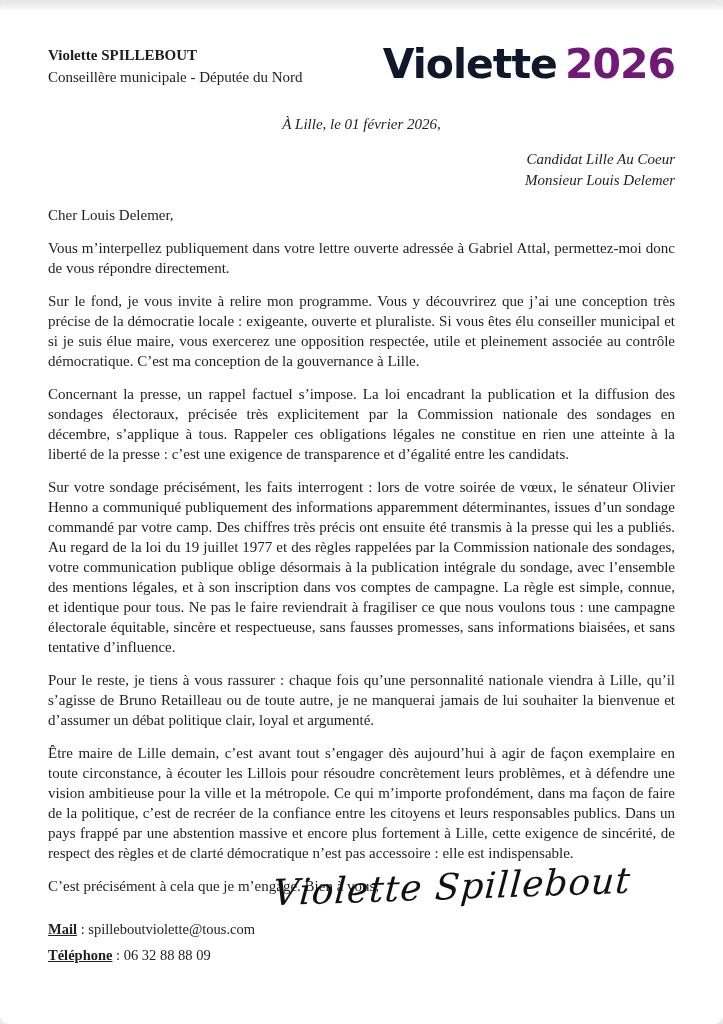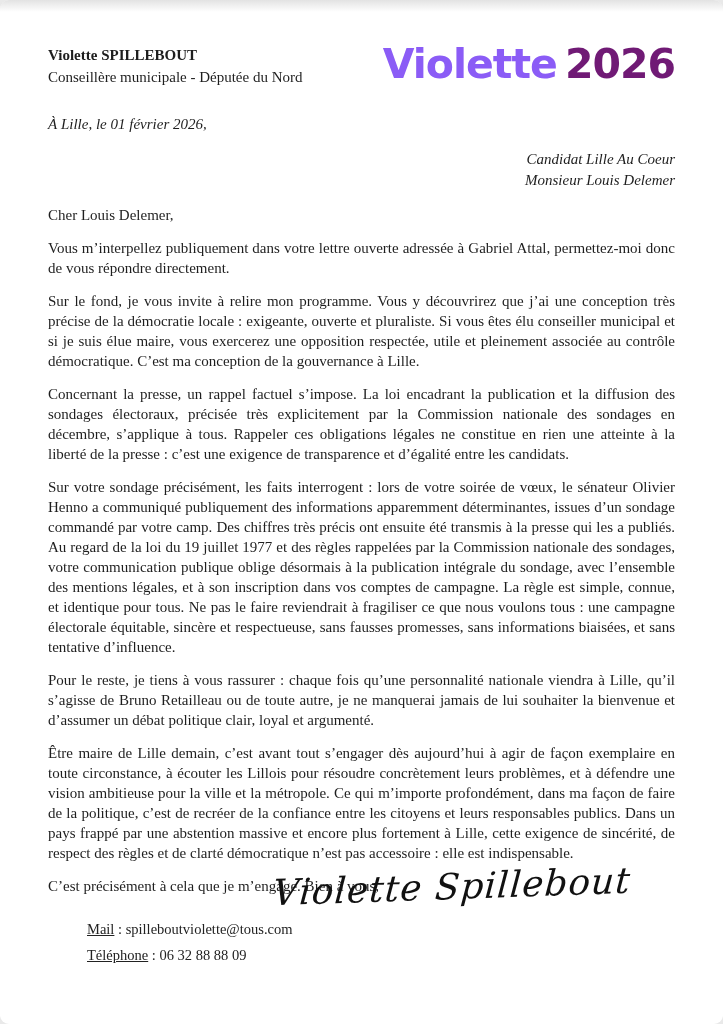--- a/index.html
+++ b/index.html
@@ -34,21 +34,21 @@
     font-size:41px;
     letter-spacing:-1px;
     line-height:1;
     margin-top:0;
     white-space:nowrap;
   }
   .logo .p1 { }
   .logo .p2 { margin-left:8px; }
   .dateline {
     margin:28px 48px 0 48px;
-    text-align:left;
+    text-align:center;
     font-style:italic;
     font-size:15px;
   }
   .recipient {
     margin:16px 48px 0 48px;
     text-align:right;
     font-style:italic;
     font-size:15px;
     line-height:21px;
   }
@@ -72,38 +72,37 @@
     color:#111;
   }
   .contact {
     position:absolute;
     left:48px; top:916px;
     font-size:14.5px;
     line-height:26px;
     color:#222;
   }
   .contact .label {
-    font-weight:normal;
+    font-weight:bold;
     text-decoration:underline;
-    margin-left:39px;
   }
 </style>
 </head>
 <body>
 
 <div class="page">
   <div class="top-shade"></div>
 
   <div class="header">
     <div class="sender">
       <div class="name">Violette SPILLEBOUT</div>
       <div>Conseillère municipale - Députée du Nord</div>
     </div>
     <div class="logo">
-      <span class="p1" id="logo-p1" style="color: #8b5cf6;">Violette</span><span class="p2" id="logo-p2" style="color: #701a75;">2026</span>
+      <span class="p1" id="logo-p1" style="color: #0f172a;">Violette</span><span class="p2" id="logo-p2" style="color: #701a75;">2026</span>
     </div>
   </div>
 
   <div class="dateline">À Lille, le 01 février 2026,</div>
 
   <div class="recipient">
     <div>Candidat Lille Au Coeur</div>
     <div>Monsieur Louis Delemer</div>
   </div>
 

